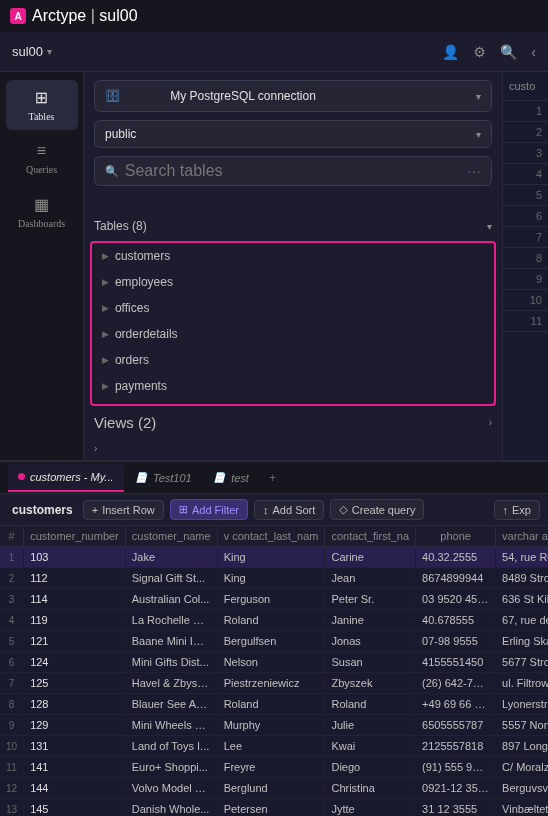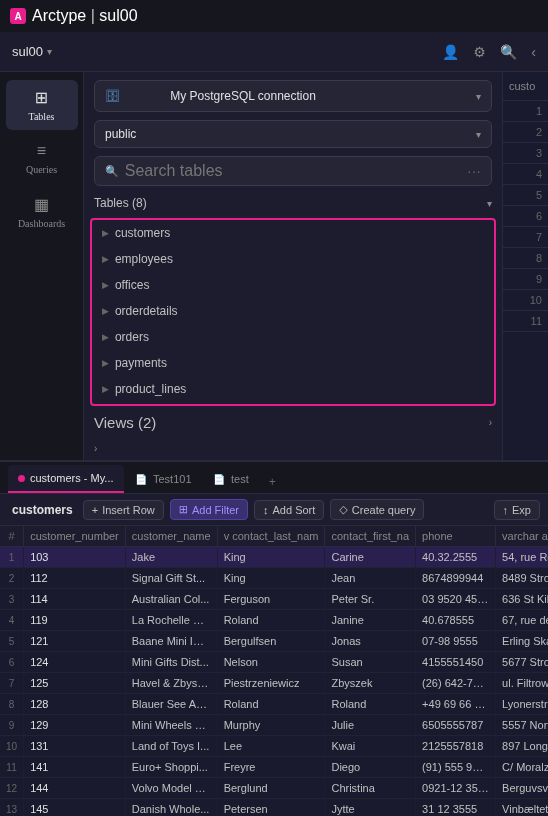--- a/index.html
+++ b/index.html
@@ -208,20 +208,21 @@
       font-size: 14px;
       cursor: pointer;
     }
 
     
     .tables-header {
       display: flex;
       align-items: center;
       padding: 6px 10px;
       cursor: pointer;
+      margin-top: 23px;
     }
     .tables-title {
       flex: 1;
       font-size: 12px;
       color: #c0c0c0;
     }
     .tables-chevron {
       color: #888;
       font-size: 10px;
     }
@@ -298,24 +299,25 @@
       border-top: 2px solid #2a2a3e;
       display: flex;
       flex-direction: column;
     }
 
     
     .tabs-bar {
       height: 32px;
       background: #16161e;
       display: flex;
-      align-items: flex-end;
+      align-items: center;
       padding: 0 8px;
       gap: 2px;
       border-bottom: 1px solid #2a2a3e;
+      font-style: italic;
     }
     .tab {
       display: flex;
       align-items: center;
       padding: 4px 10px;
       border-radius: 4px 4px 0 0;
       cursor: pointer;
       gap: 5px;
       height: 28px;
       font-size: 11px;
@@ -414,21 +416,21 @@
     }
     .data-table table {
       width: 100%;
       border-collapse: collapse;
       font-size: 11px;
     }
     .data-table thead th {
       background: #1c1c2e;
       color: #888;
       padding: 4px 6px;
-      text-align: left;
+      text-align: center;
       border-bottom: 1px solid #2a2a3e;
       border-right: 1px solid #2a2a3e;
       white-space: nowrap;
       font-weight: 500;
       position: sticky;
       top: 0;
     }
     .data-table thead th.num-col {
       color: #666;
       width: 20px;

